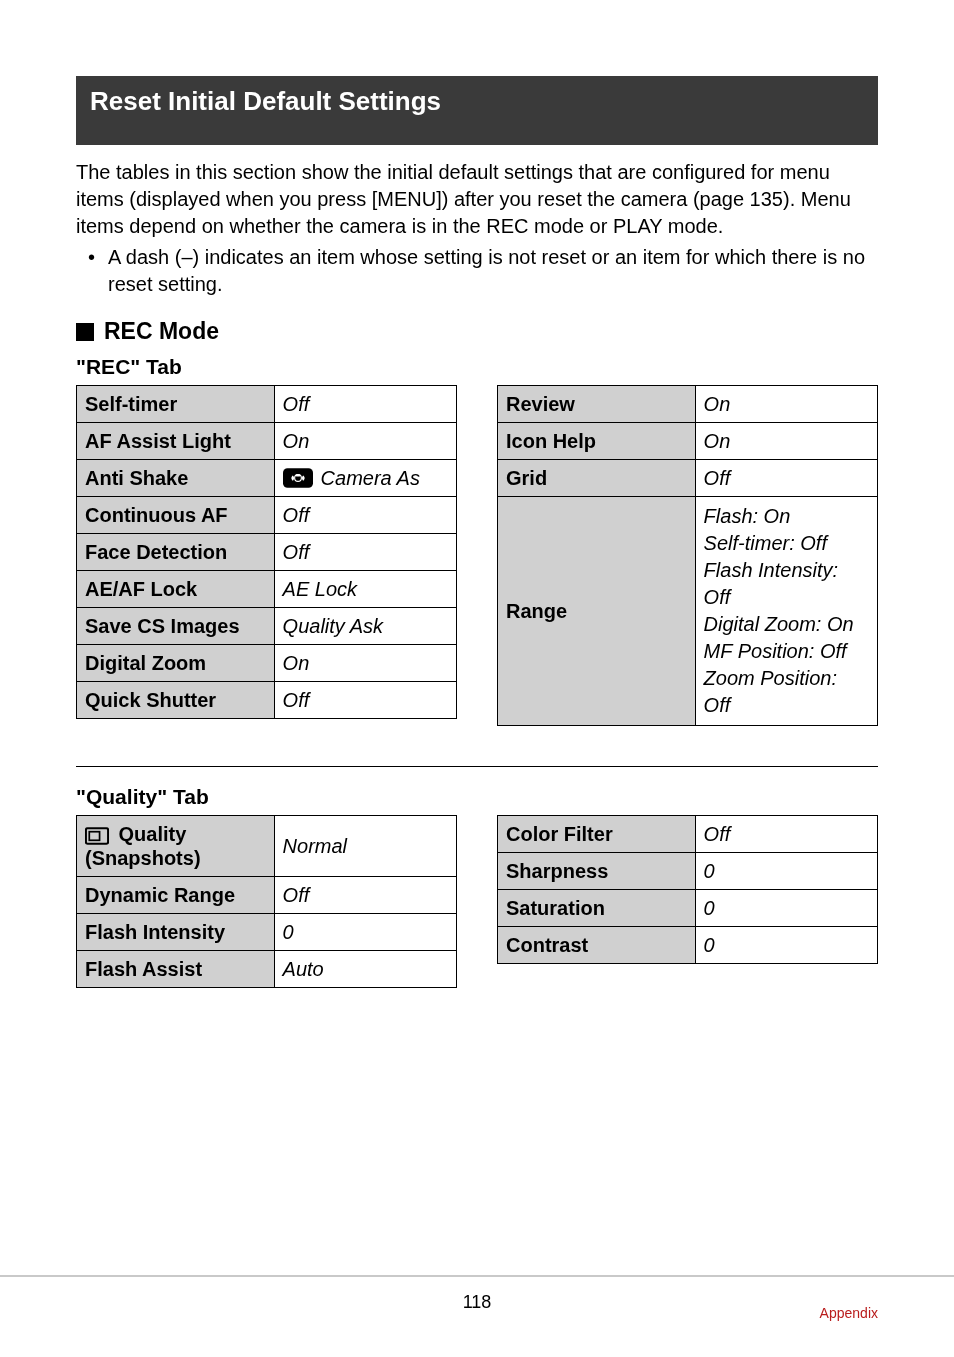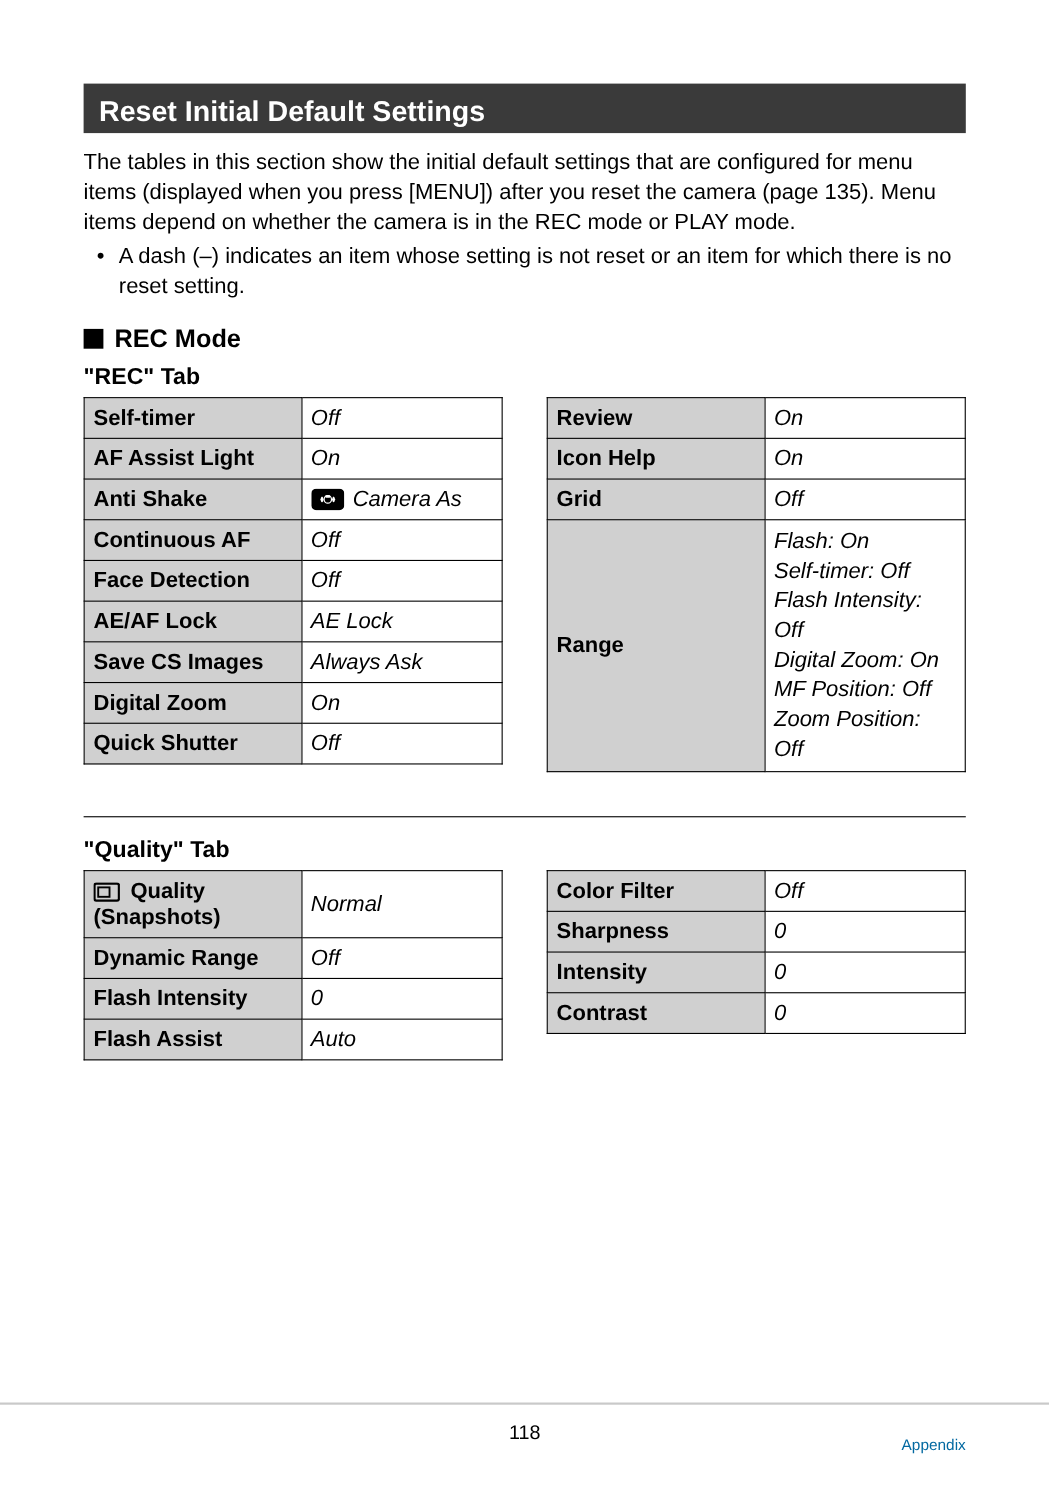--- a/index.html
+++ b/index.html
@@ -1,20 +1,20 @@
 <!DOCTYPE html>
 <html><head>
   <meta charset="utf-8">
   <style>
     * { margin: 0; padding: 0; box-sizing: border-box; }
     html, body { width: 954px; height: 1357px; background: #ffffff; font-family: Arial, Helvetica, sans-serif; color: #000; position: relative; }
 
     .page { padding: 76px 76px 0 76px; }
 
-    .section-bar { background: #3a3a3a; color: #fff; font-weight: bold; font-size: 26px; padding: 10px 14px 4px 14px; margin-bottom: 14px; }
+    .section-bar { background: #3a3a3a; color: #fff; font-weight: bold; font-size: 26px; padding: 10px 14px 28px 14px; margin-bottom: 14px; }
 
     .intro { font-size: 20px; line-height: 1.35; margin-bottom: 4px; }
     ul.notes { list-style: none; padding-left: 18px; margin-bottom: 20px; }
     ul.notes li { font-size: 20px; line-height: 1.35; position: relative; padding-left: 14px; }
     ul.notes li::before { content: "•"; position: absolute; left: -6px; top: 0; }
 
     .h-rec { display: flex; align-items: center; gap: 10px; margin: 8px 0 10px 0; }
     .h-rec .sq { width: 18px; height: 18px; background: #000; }
     .h-rec .txt { font-size: 23px; font-weight: bold; }
 
@@ -27,21 +27,21 @@
     table.settings td { border: 1px solid #000; font-size: 20px; padding: 6px 8px 6px 8px; vertical-align: middle; line-height: 1.2; }
     table.settings td.label { background: #d0d0d0; font-weight: bold; width: 52%; }
     table.settings td.value { background: #ffffff; font-style: italic; }
     table.settings td.memory-val { line-height: 1.35; }
 
     .camera-as { display: flex; align-items: center; gap: 8px; }
 
     .hr { border-top: 1px solid #000; margin: 40px 0 18px 0; }
 
     .footer { position: absolute; bottom: 36px; left: 0; width: 100%; padding: 0 76px; border-top: 2px solid #c9c9c9; }
-    .footer-inner { display: flex; justify-content: space-between; align-items: flex-end; height: 44px; font-size: 14px; color: #0369a1; }
+    .footer-inner { display: flex; justify-content: space-between; align-items: flex-end; height: 44px; font-size: 14px; color: #b91c1c; }
     .footer-page { position: absolute; left: 0; right: 0; bottom: 8px; text-align: center; font-size: 18px; }
 
     svg.anti-shake-icon { width: 30px; height: 20px; flex-shrink: 0; }
     svg.snapshot-icon { width: 24px; height: 18px; vertical-align: middle; margin-right: 4px; }
   </style>
 </head>
 <body>
 
 <div class="page">
 
@@ -93,21 +93,21 @@
         <tr>
               <td class="label">Face Detection</td>
               <td class="value">Off</td>
             </tr>
         <tr>
               <td class="label">AE/AF Lock</td>
               <td class="value">AE Lock</td>
             </tr>
         <tr>
               <td class="label">Save CS Images</td>
-              <td class="value">Always Ask</td>
+              <td class="value">Quality Ask</td>
             </tr>
         <tr>
               <td class="label">Digital Zoom</td>
               <td class="value">On</td>
             </tr>
         <tr>
               <td class="label">Quick Shutter</td>
               <td class="value">Off</td>
             </tr>
       </tbody>
@@ -181,21 +181,21 @@
         <tbody>
             <tr>
               <td class="label">Color Filter</td>
               <td class="value">Off</td>
             </tr>
         <tr>
               <td class="label">Sharpness</td>
               <td class="value">0</td>
             </tr>
         <tr>
-              <td class="label">Intensity</td>
+              <td class="label">Saturation</td>
               <td class="value">0</td>
             </tr>
         <tr>
               <td class="label">Contrast</td>
               <td class="value">0</td>
             </tr>
       </tbody>
         </table>
     </div>
   </div>

